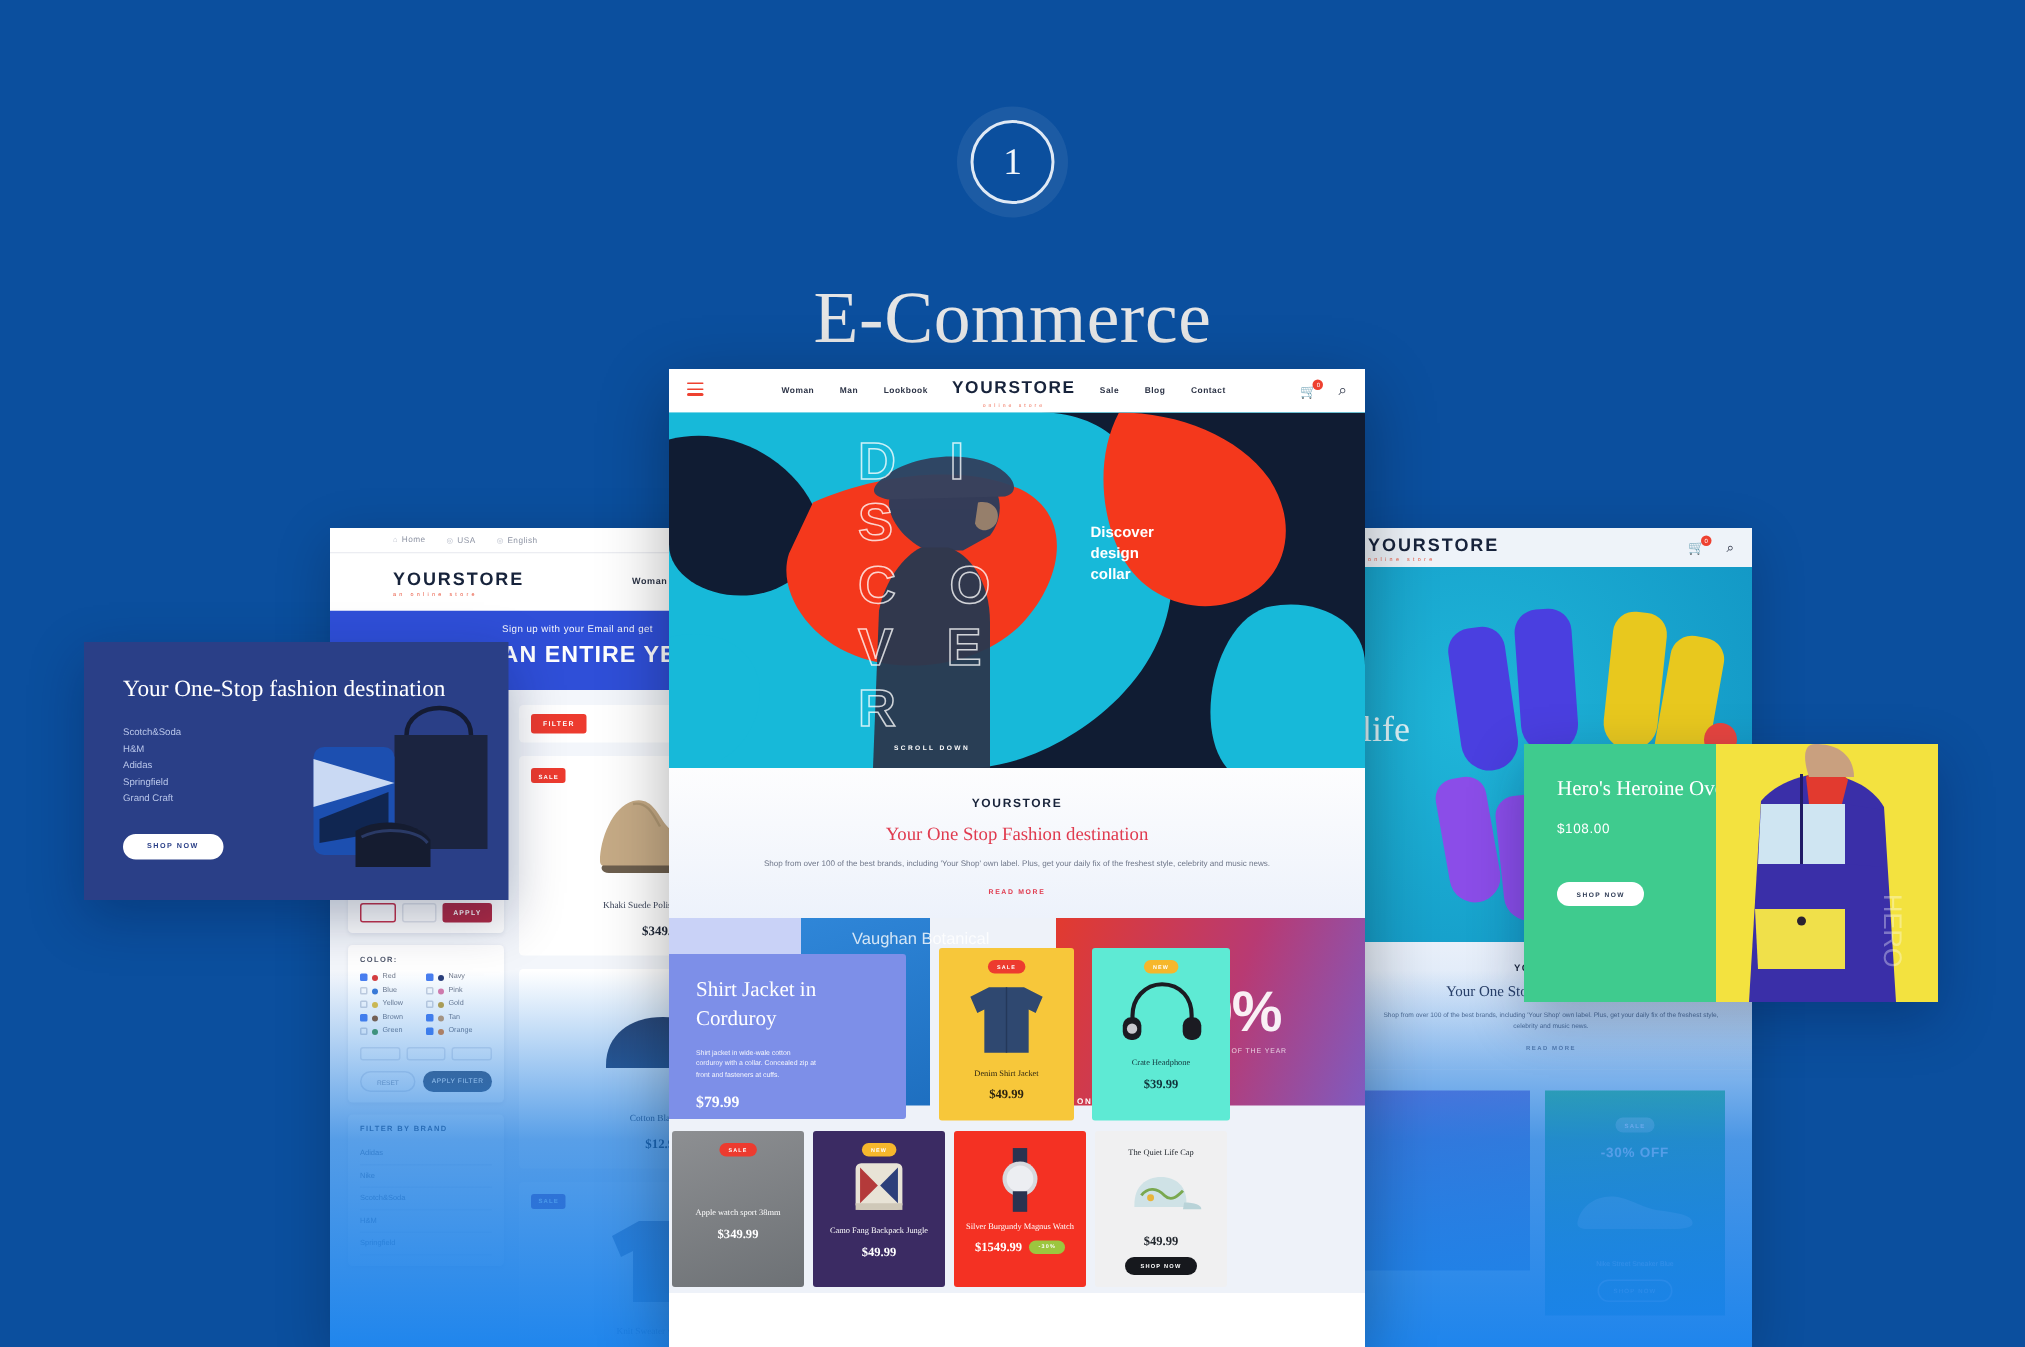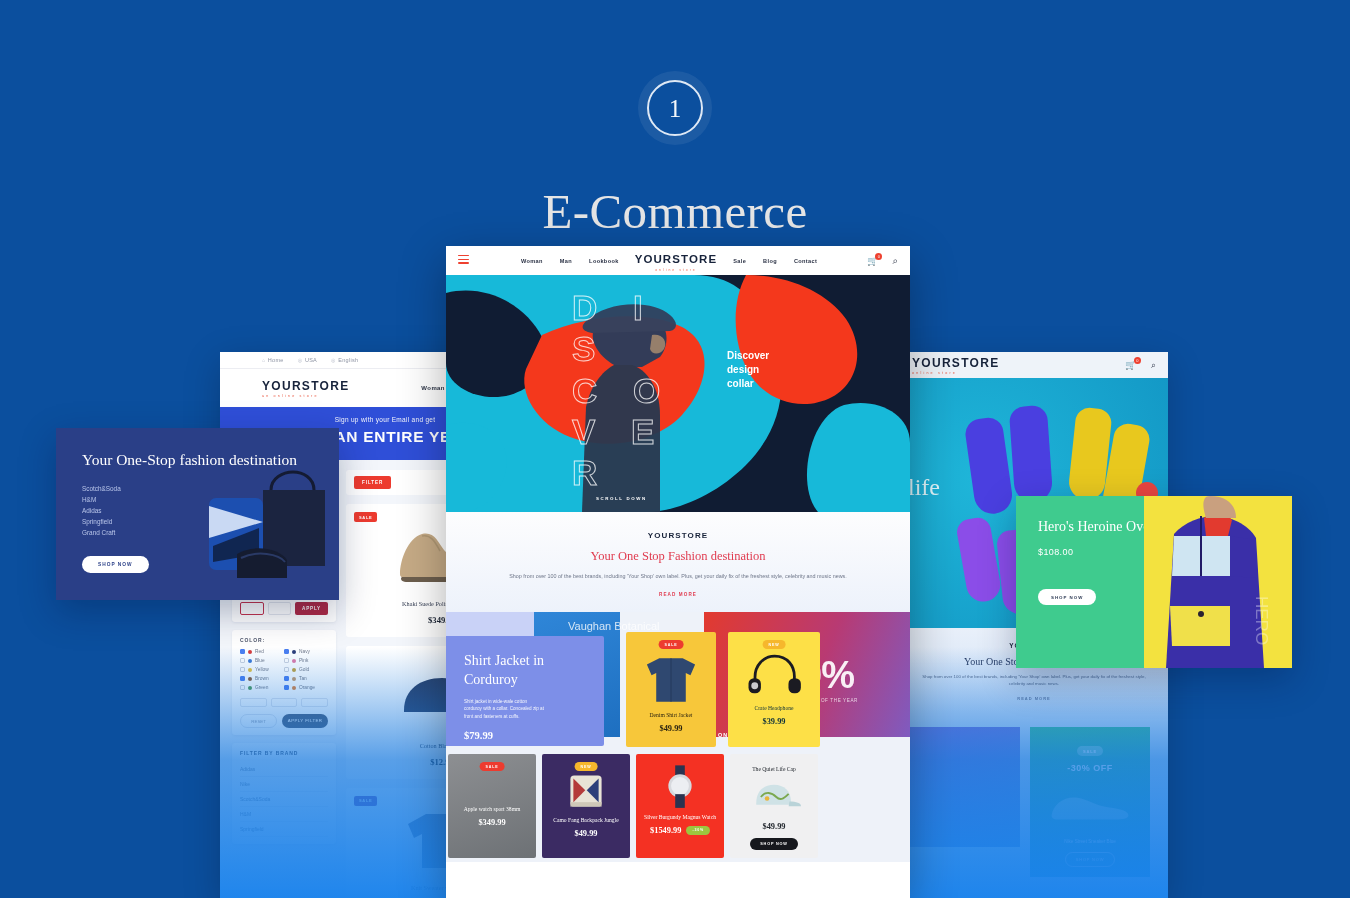--- a/index.html
+++ b/index.html
@@ -528,21 +528,21 @@
       <div class="tile" style="left:180px;top:20px;width:90px;height:115px;background:#f7c73a;color:#2c2410">
         <div class="badge sale">SALE</div>
         <svg viewBox="0 0 90 72" style="width:70px;margin-top:20px">
           <path d="M30 8 L60 8 L76 16 L70 30 L64 27 L64 64 L26 64 L26 27 L20 30 L14 16Z" fill="#2f4870"></path>
           <path d="M45 8 L45 64" stroke="#24385a" stroke-width="1.2"></path>
         </svg>
         <div class="tname">Denim Shirt Jacket</div>
         <div class="tprice">$49.99</div>
       </div>
 
-      <div class="tile" style="left:282px;top:20px;width:92px;height:115px;background:#fde047;color:#10333a">
+      <div class="tile" style="left:282px;top:20px;width:92px;height:115px;background:#5eead4;color:#10333a">
         <div class="badge new">NEW</div>
         <svg viewBox="0 0 90 70" style="width:62px;margin-top:20px">
           <path d="M18 44 C14 18 32 6 46 6 C62 6 78 18 74 44" stroke="#1b1b22" stroke-width="4" fill="none"></path>
           <rect x="8" y="38" width="18" height="22" rx="8" fill="#1b1b22"></rect>
           <rect x="66" y="38" width="18" height="22" rx="8" fill="#1b1b22"></rect>
           <circle cx="17" cy="49" r="5" fill="#c9c9cf"></circle>
         </svg>
         <div class="tname">Crate Headphone</div>
         <div class="tprice">$39.99</div>
       </div>

